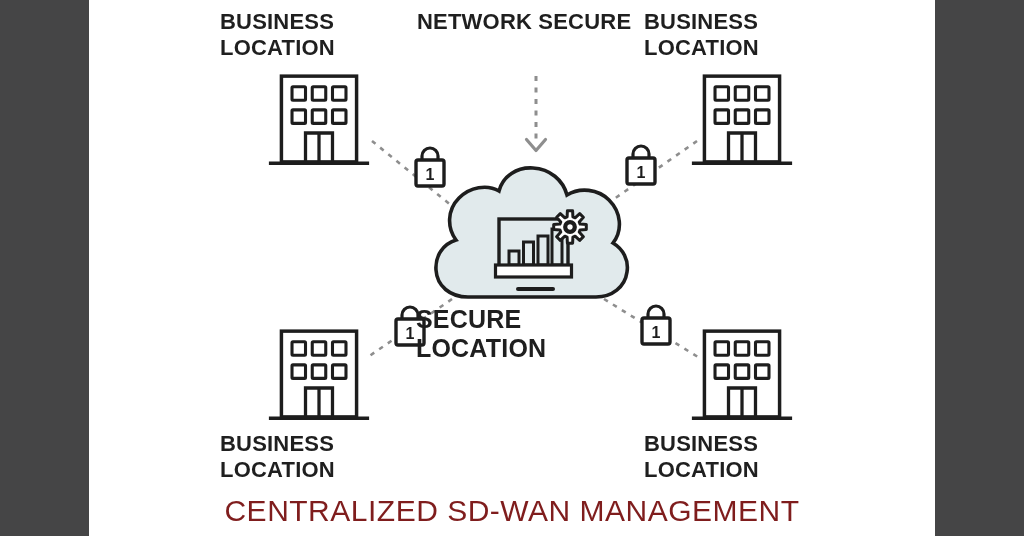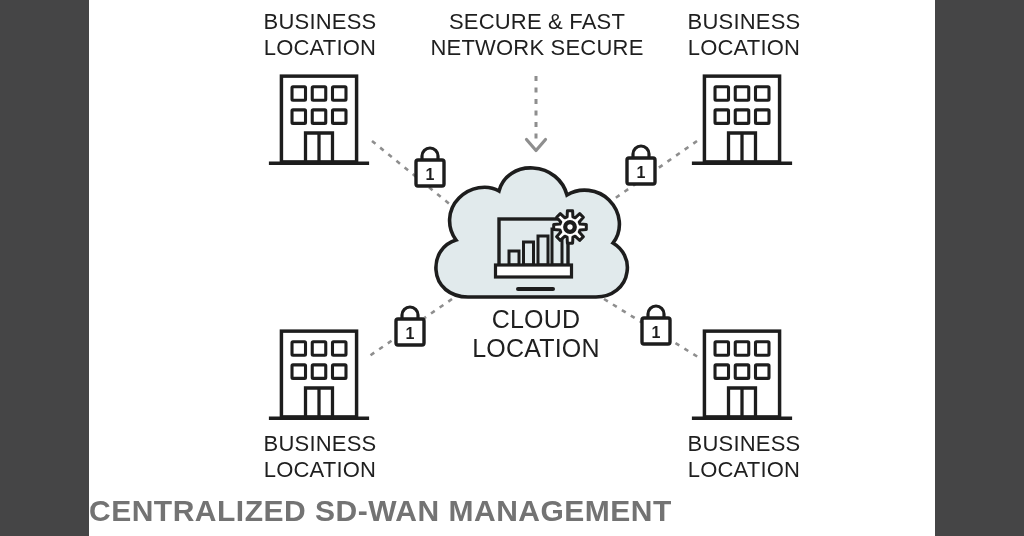--- a/index.html
+++ b/index.html
@@ -9,33 +9,33 @@
   }
   .letterbox {
     position:absolute; top:0; width:89px; height:536px;
     background:#454546; z-index:2;
   }
   .letterbox.left  { left:0; }
   .letterbox.right { right:0; }
   svg.art { position:absolute; left:0; top:0; width:1024px; height:536px; z-index:1; }
 
   .lbl {
-    position:absolute; z-index:3; text-align:center; font-weight:400;
+    position:absolute; z-index:3; text-align:left; font-weight:700;
     color:#1f1f1f; font-size:22px; line-height:26px; letter-spacing:0.2px;
   }
   .lbl span { display:block; }
   .lbl-tl    { left:220px; top:9px;   width:200px; }
   .lbl-tr    { left:644px; top:9px;   width:200px; }
   .lbl-nl    { left:417px; top:9px;   width:240px; }
   .lbl-bl    { left:220px; top:431px; width:200px; }
   .lbl-br    { left:644px; top:431px; width:200px; }
   .lbl-cloud { left:416px; top:305px; width:240px; font-size:25px; line-height:29px; }
   .title-lbl {
     position:absolute; z-index:3; left:89px; top:494px; width:846px;
-    font-weight:700; color:#737373;
+    text-align:center; font-weight:400; color:#7f1d1d;
     font-size:30px; line-height:34px; letter-spacing:0.5px;
   }
 
   .stroke     { stroke:#1d1d1d; fill:none; }
   .dashline   { stroke:#8e8e8e; stroke-width:2.6; fill:none; stroke-dasharray:4.5 6; }
   .arrowdash  { stroke:#8e8e8e; stroke-width:3;   fill:none; stroke-dasharray:5 6.5; }
   .arrowhead  { stroke:#8e8e8e; stroke-width:3.2; fill:none; stroke-linecap:round; stroke-linejoin:round; }
   .cloudshape { fill:#e1eaec; stroke:#1d1d1d; stroke-width:3.6; }
   svg text.lockdigit {
     font-family:"Liberation Sans", sans-serif; font-weight:700; font-size:16px;
@@ -143,31 +143,30 @@
       <text class="lockdigit" x="0" y="8">1</text>
     </g>
   </svg>
 
   <div class="lbl lbl-tl">
     <span>BUSINESS</span>
     <span>LOCATION</span>
   </div>
 
   <div class="lbl lbl-nl">
-    <span>SECURE &amp; FAST</span>
     <span>NETWORK SECURE</span>
   </div>
 
   <div class="lbl lbl-tr">
     <span>BUSINESS</span>
     <span>LOCATION</span>
   </div>
 
   <div class="lbl lbl-cloud">
-    <span>CLOUD</span>
+    <span>SECURE</span>
     <span>LOCATION</span>
   </div>
 
   <div class="lbl lbl-bl">
     <span>BUSINESS</span>
     <span>LOCATION</span>
   </div>
 
   <div class="lbl lbl-br">
     <span>BUSINESS</span>

